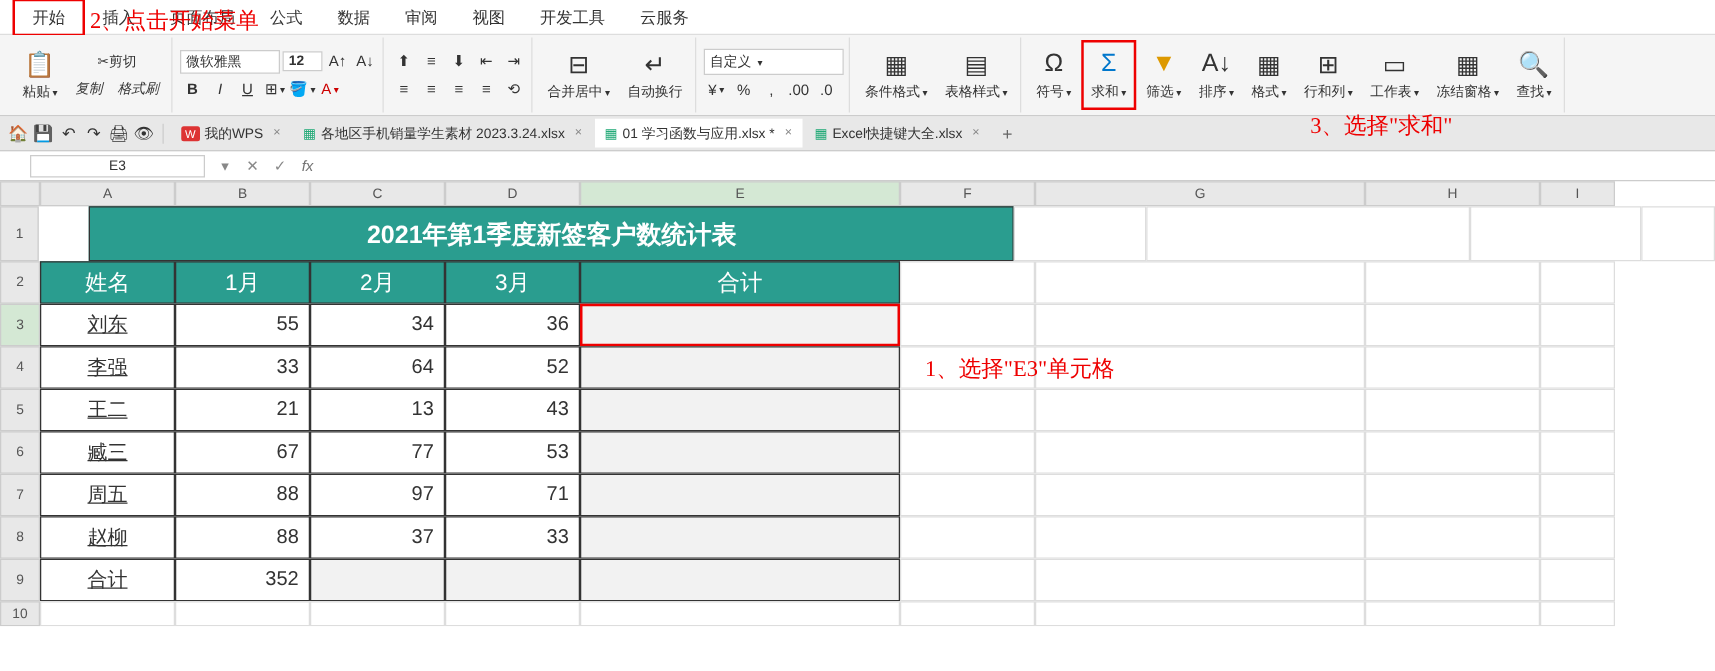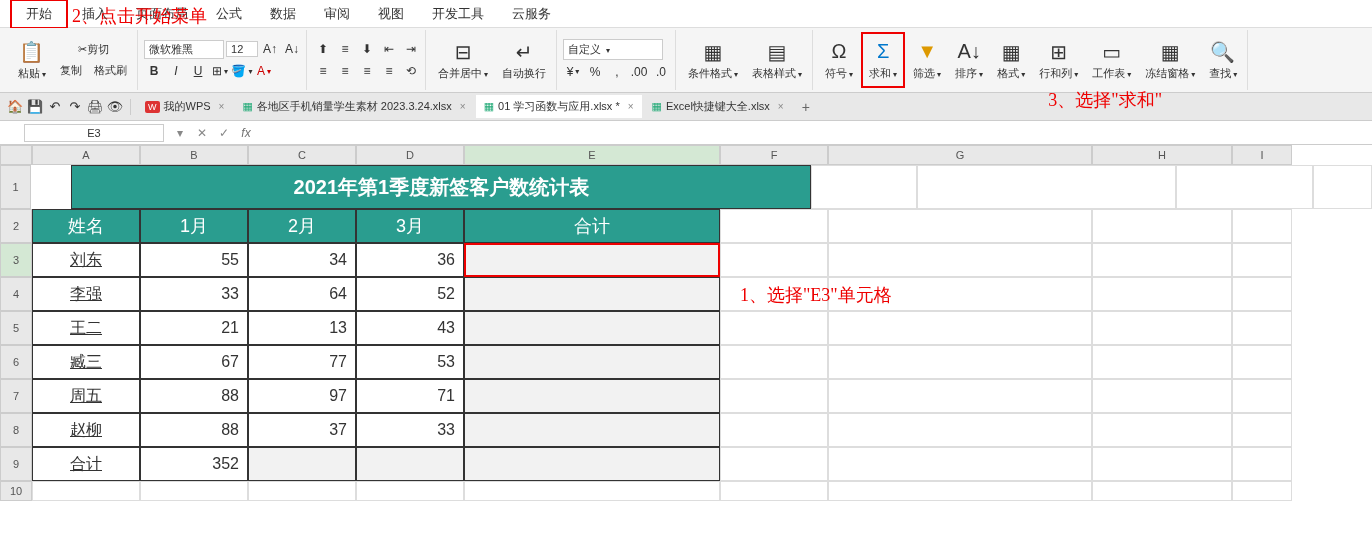--- a/index.html
+++ b/index.html
@@ -15,24 +15,24 @@
     .ribbon-btn.small { flex-direction: row; height: 20px; min-width: auto; }
     .ribbon-icon { width: 20px; height: 20px; display: flex; align-items: center; justify-content: center; font-size: 16px; }
     .ribbon-icon.big { width: 24px; height: 24px; font-size: 20px; }
     .ribbon-label { font-size: 11px; margin-top: 2px; }
     .dropdown-arrow { font-size: 8px; margin-left: 2px; }
     
     .font-controls { display: flex; flex-direction: column; gap: 2px; }
     .font-row { display: flex; align-items: center; gap: 2px; }
     .font-select { border: 1px solid #ccc; padding: 1px 4px; font-size: 11px; background: #fff; }
     .font-name { width: 80px; }
-    .font-size { width: 32px; }
+    .font-size { width: 32px; font-weight: bold; }
     .mini-btn { width: 20px; height: 20px; display: flex; align-items: center; justify-content: center; cursor: pointer; font-size: 12px; }
     
-    .number-format-select { border: 1px solid #ccc; padding: 2px 4px; font-size: 11px; background: #fff; width: 100px; }
+    .number-format-select { border: 1px solid #ccc; padding: 2px 4px; font-size: 11px; background: #fff; width: 112px; }
     
     .doc-tabs { display: flex; align-items: center; height: 28px; background: #e8e8e8; border-bottom: 1px solid #ccc; padding: 0 6px; gap: 2px; }
     .doc-tab-icon { width: 18px; height: 18px; display: flex; align-items: center; justify-content: center; cursor: pointer; font-size: 13px; }
     .doc-tab-sep { width: 1px; height: 16px; background: #ccc; margin: 0 4px; }
     .doc-tab { display: flex; align-items: center; padding: 4px 8px; font-size: 11px; cursor: pointer; gap: 4px; }
     .doc-tab.active { background: #fff; }
     .doc-tab-close { font-size: 10px; color: #888; margin-left: 4px; }
     .doc-tab-add { padding: 2px 8px; font-size: 14px; color: #666; cursor: pointer; }
     .wps-badge { background: #d33; color: #fff; padding: 1px 3px; border-radius: 2px; font-size: 9px; }
     .xls-badge { color: #2a7; font-size: 11px; }
@@ -91,21 +91,21 @@
   <div class="ribbon-group">
     <div class="ribbon-btn">
       <div class="ribbon-icon big">📋</div>
       <div class="ribbon-label"><span>粘贴</span><span class="dropdown-arrow">▾</span></div>
     </div>
     <div style="display:flex;flex-direction:column;gap:1px;">
       <div class="ribbon-btn small">
           <span>✂</span>
           <span>剪切</span>
         </div>
-      <div style="display:flex;">
+      <div style="display:flex;font-style:italic;">
         <div class="ribbon-btn small">
             <span>复制</span>
           </div>
         <div class="ribbon-btn small">
             <span>格式刷</span>
           </div>
       </div>
     </div>
   </div>
 

